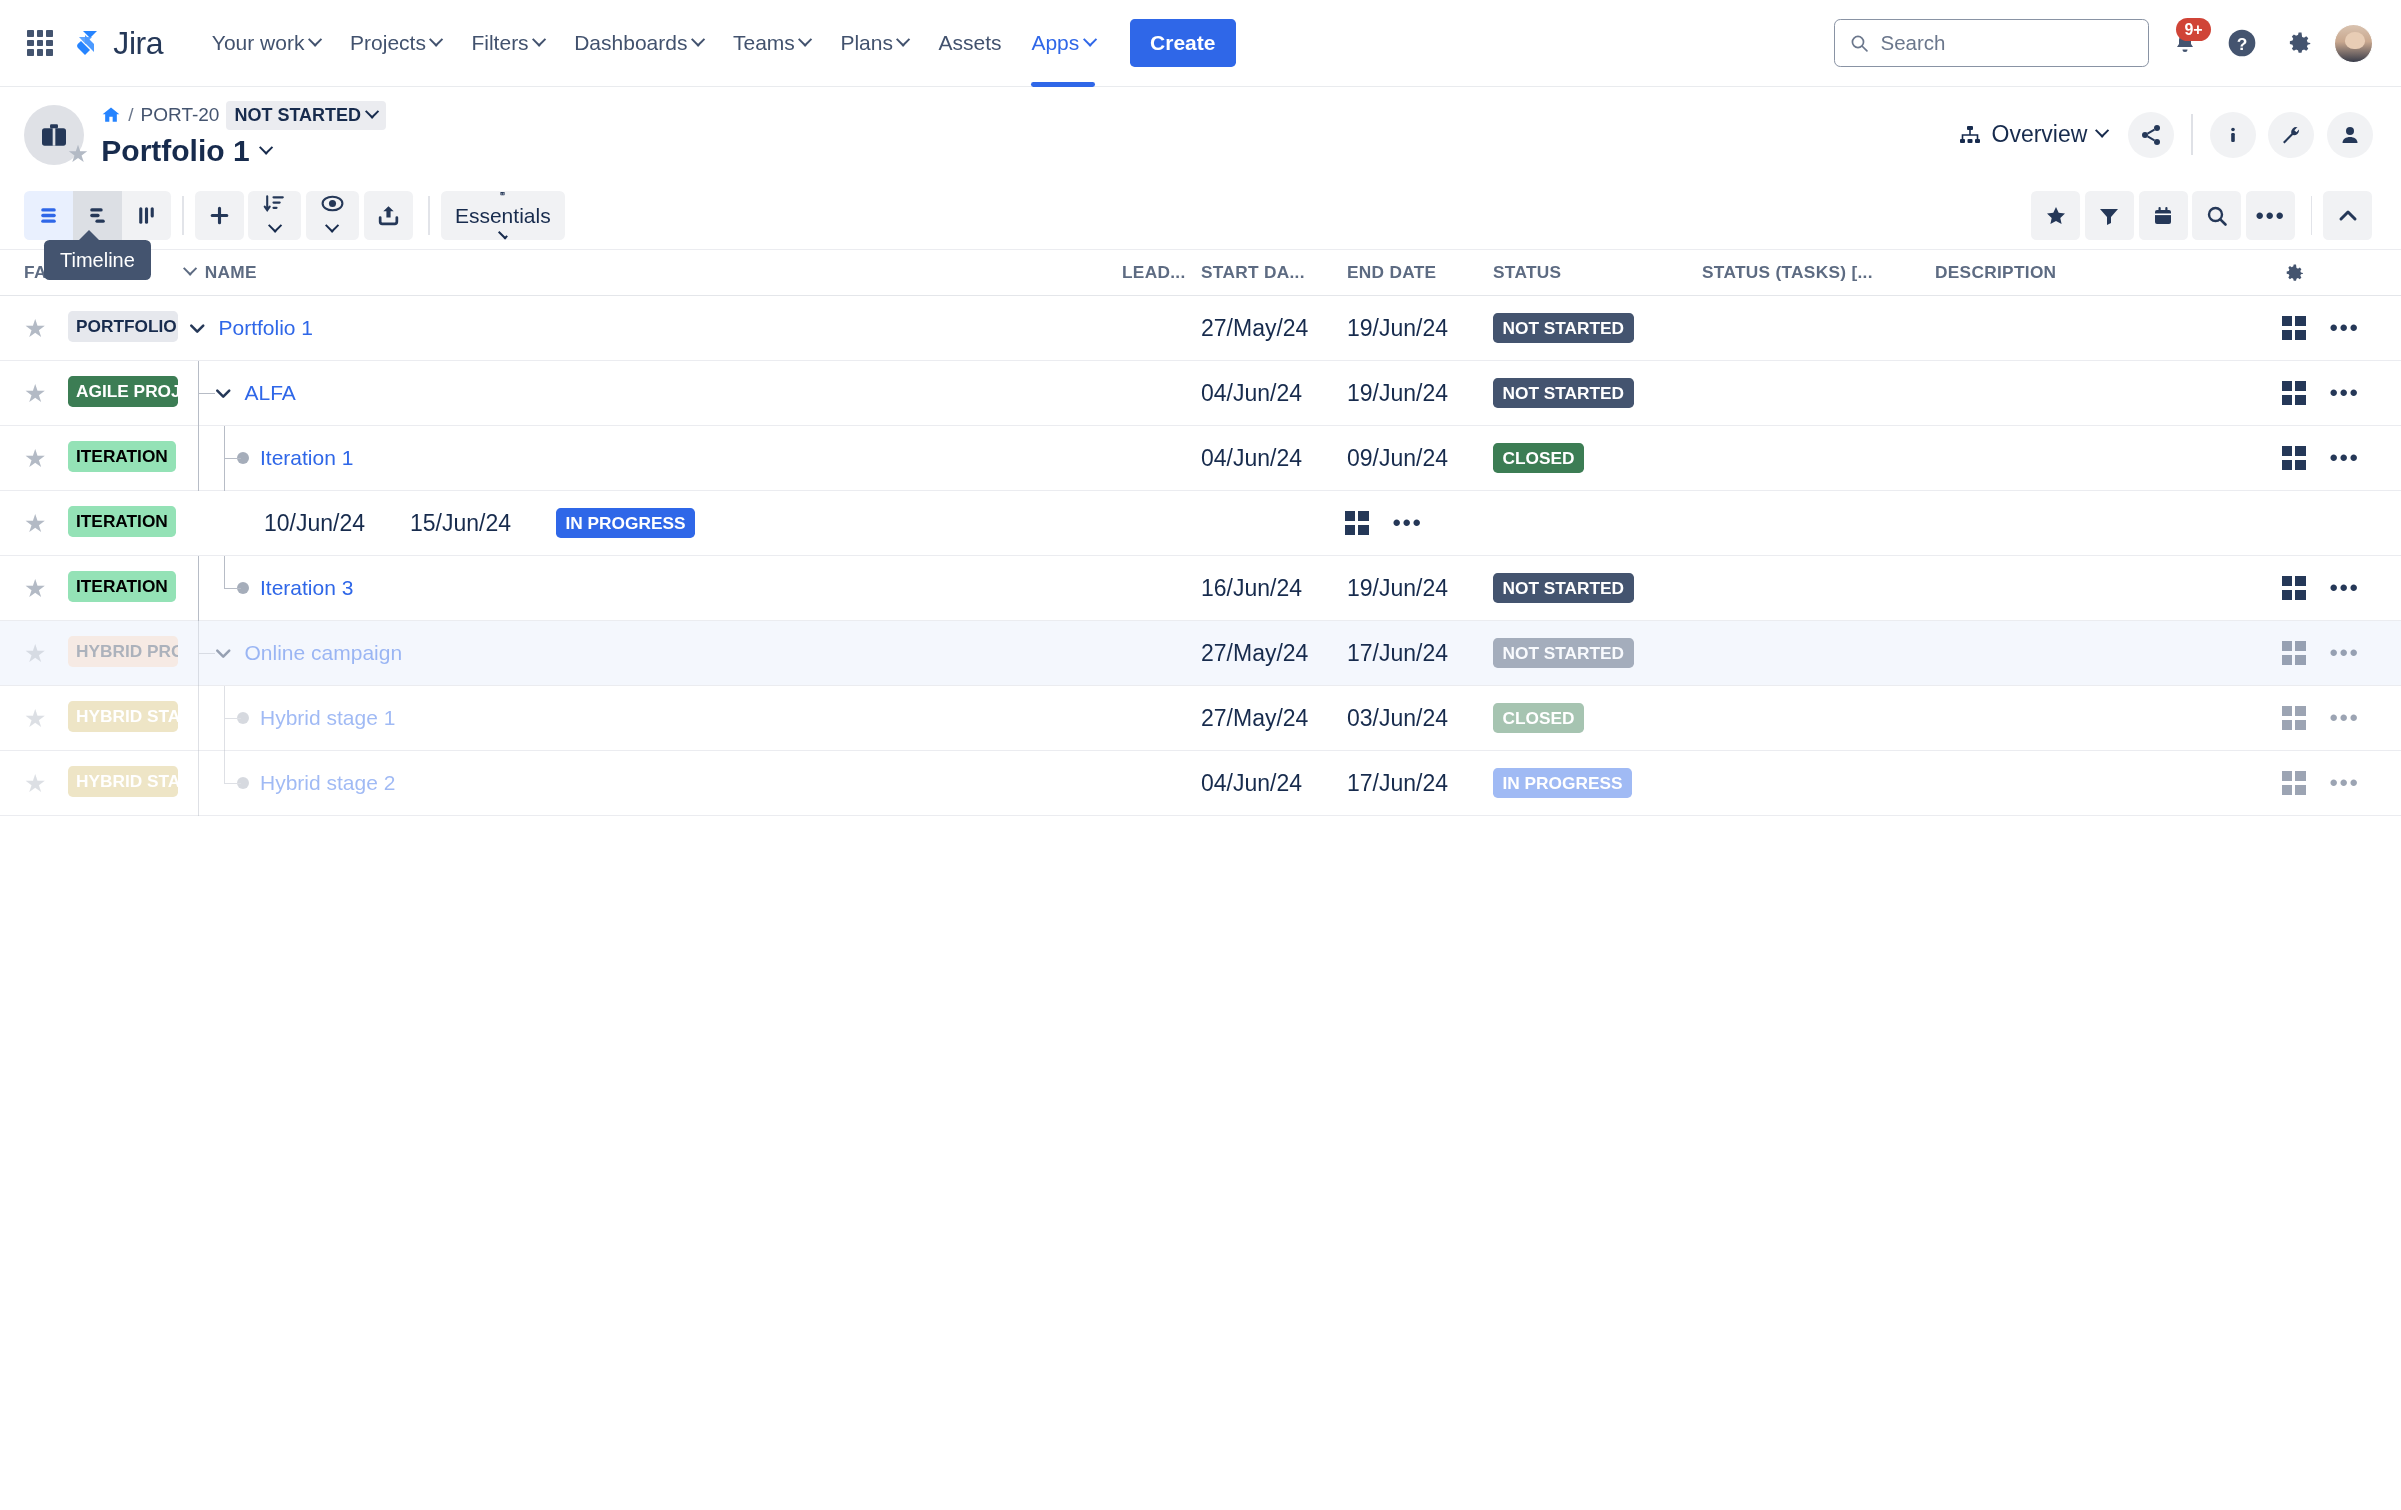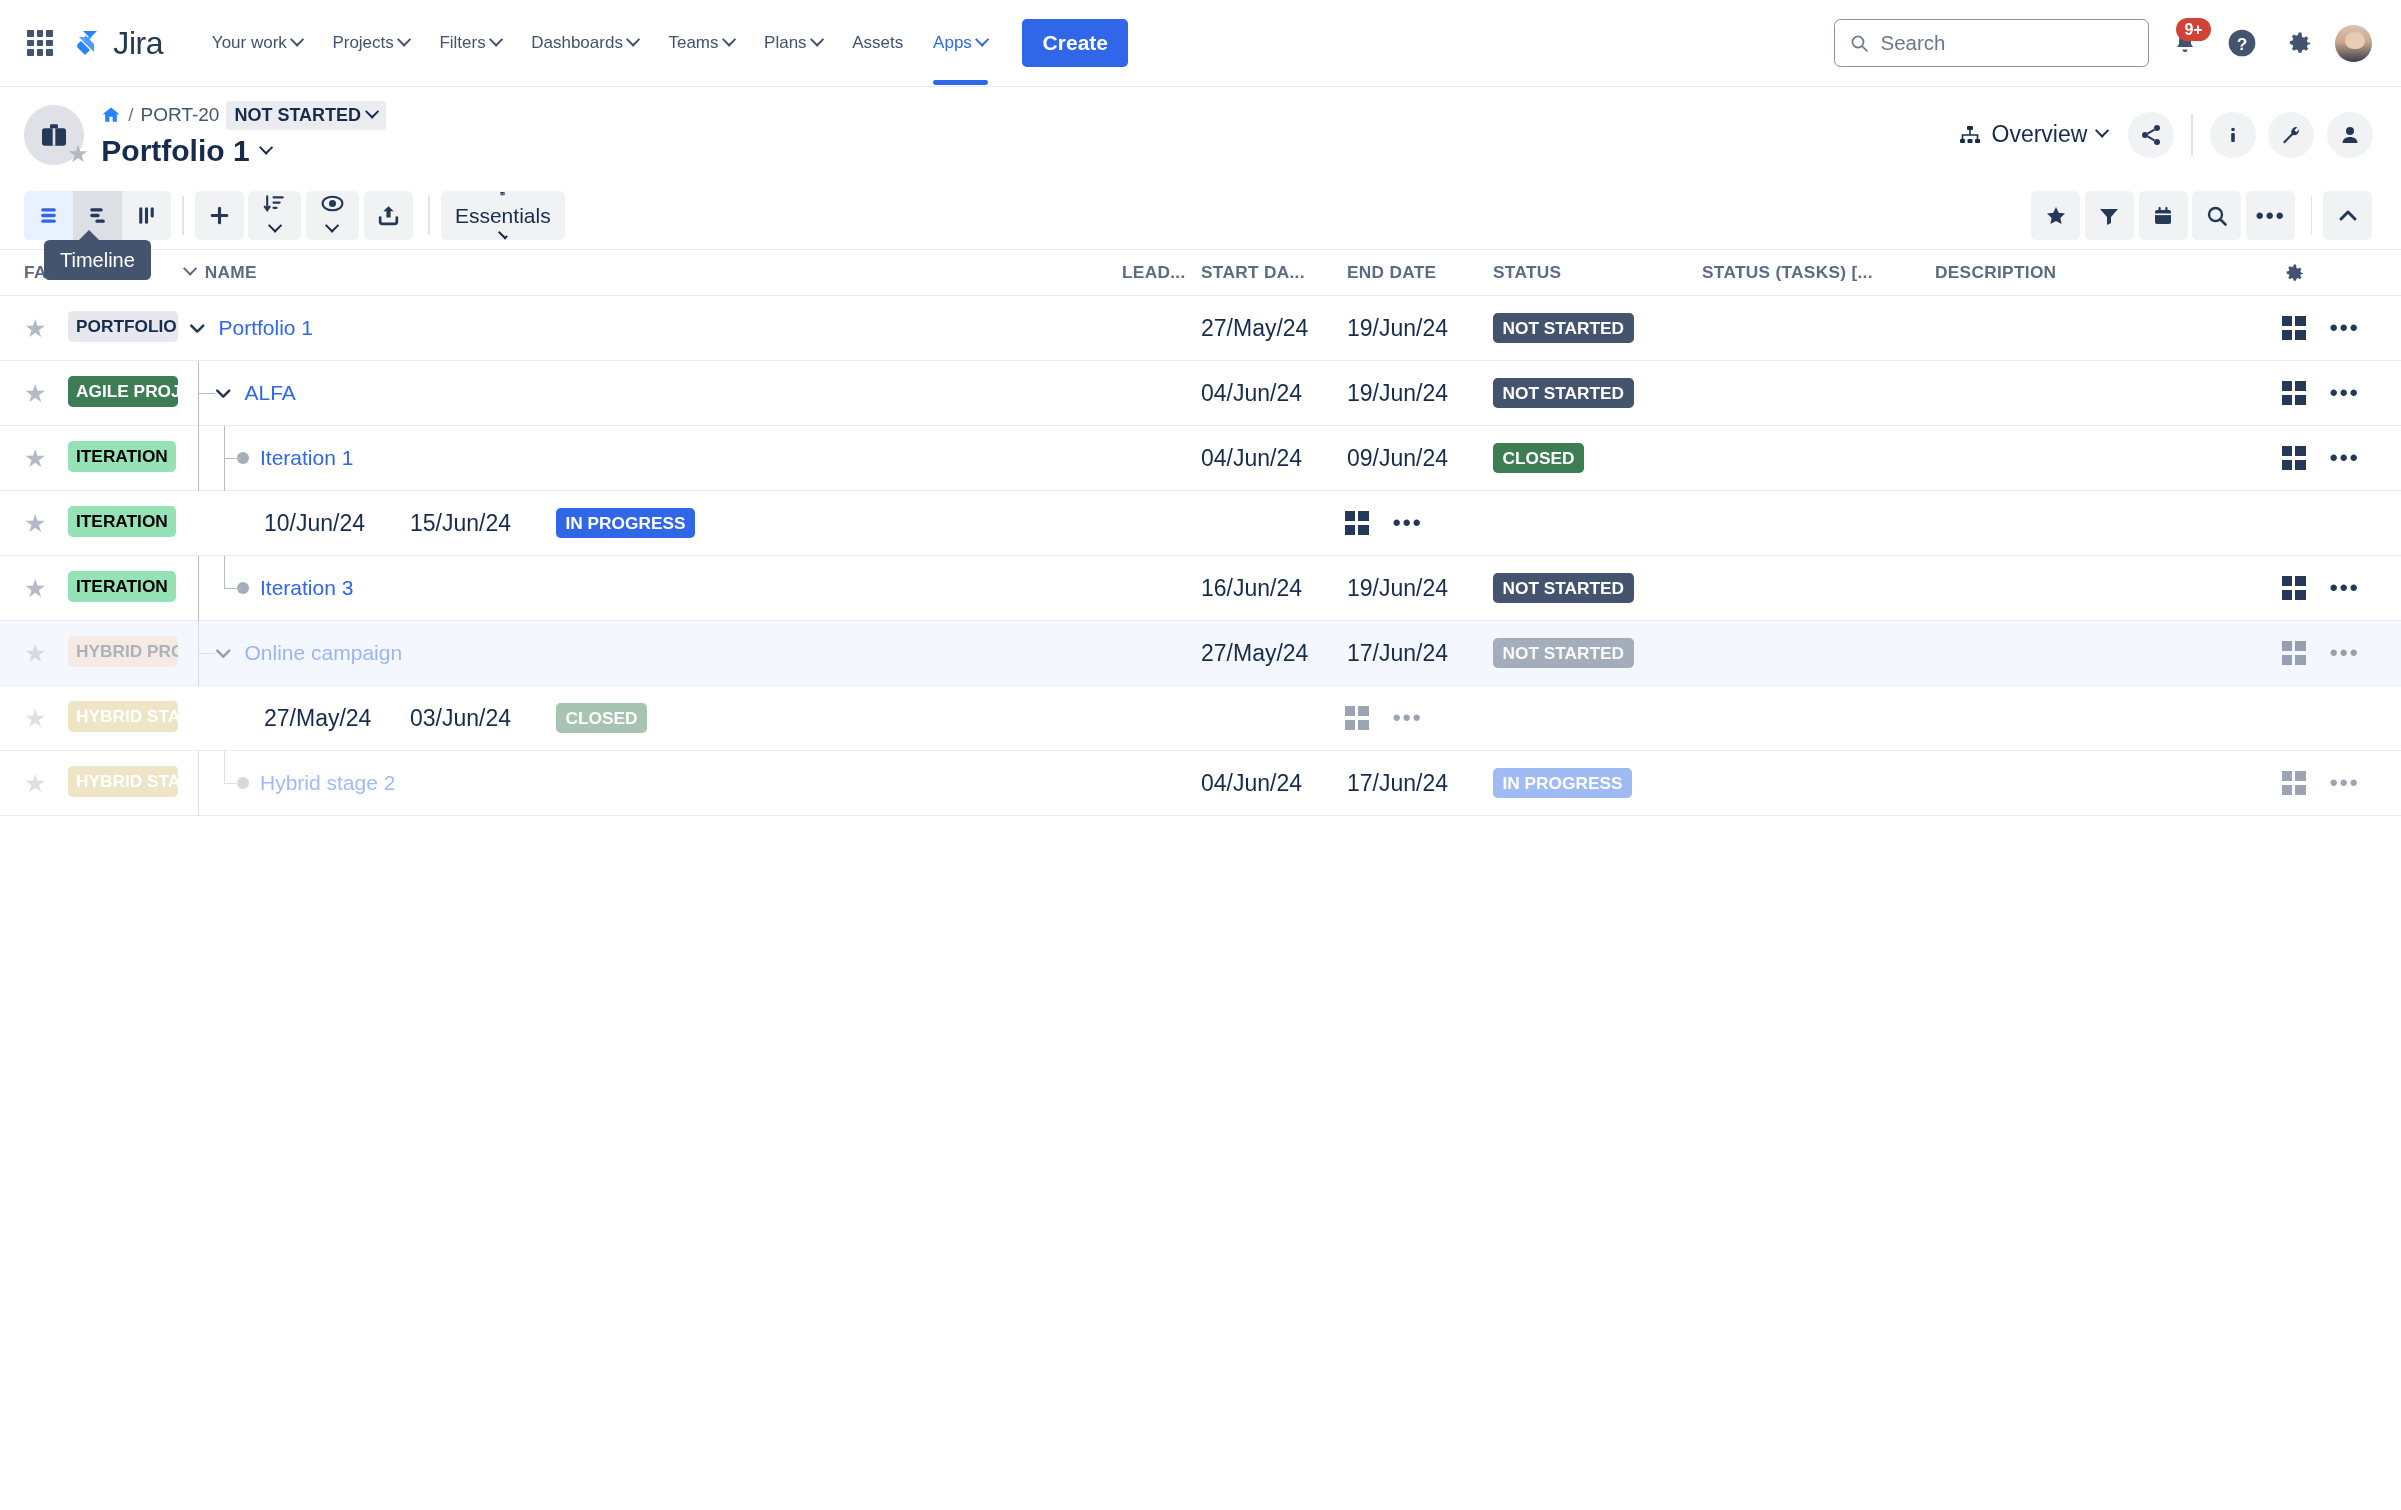--- a/index.html
+++ b/index.html
@@ -33,21 +33,21 @@
     cursor: pointer;
   }
   .grid-icon i { background: #44546f; border-radius: 0.8px; display:block; width:6.3px; height:6.3px; }
   .brand { display: flex; align-items: center; gap: 8px; margin-right: 36px; cursor: pointer; }
   .brand-mark { width: 32px; height: 32px; }
   .brand-text { font-size: 32px; font-weight: 400; color: #253858; letter-spacing: -0.4px; }
 
   .navitems { display: flex; align-items: center; gap: 4.7px; }
   .navitem {
     display: flex; align-items: center; gap: 5.5px;
-    font-size: 17px; color: #42526e;
+    font-size: 21px; color: #42526e;
     padding: 11px 12.6px; border-radius: 4.7px;
     cursor: pointer; white-space: nowrap;
     position: relative;
   }
   .navitem.active { color: #2f67e8; }
   .navitem.active::after {
     content: ""; position: absolute;
     left: 12.6px; right: 12.6px; bottom: -20.5px;
     height: 4.7px; background: #2f67e8; border-radius: 2.4px;
   }
@@ -728,20 +728,33 @@
             <i></i>
             <i></i>
             <i></i>
           </span>
           <span class="dots">•••</span>
         </div>
       </div>
       <div class="row faded">
         <div class="c-fav"><span class="star">★</span></div>
         <div class="c-type"><span class="typebadge tb-hybrids">HYBRID STA</span></div>
+        <div class="c-name">
+          <span class="treecell">
+            <span class="ind">
+              <span class="vline"></span>
+            </span>
+            <span class="ind">
+              <span class="vline"></span>
+              <span class="hline"></span>
+            </span>
+            <span class="knob"></span>
+          </span>
+          <span class="namecell">Hybrid stage 1</span>
+        </div>
         <div class="c-lead"></div>
         <div class="c-start datecell">27/May/24</div>
         <div class="c-end datecell">03/Jun/24</div>
         <div class="c-status"><span class="statusbadge st-closed">CLOSED</span></div>
         <div class="c-stask"></div>
         <div class="c-desc"></div>
         <div class="c-actions">
           <span class="sq-icon">
             <i></i>
             <i></i>

